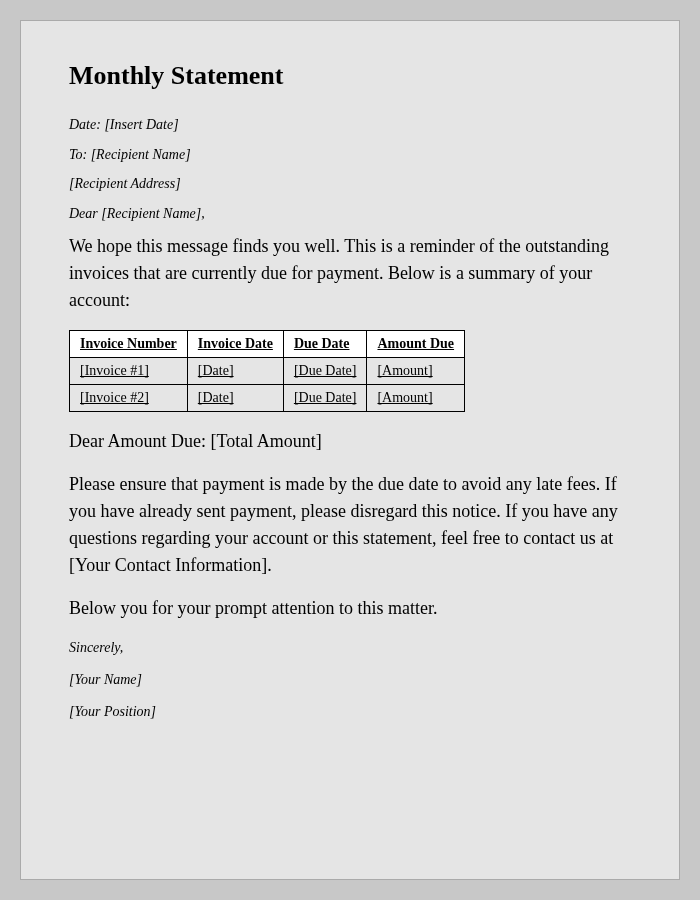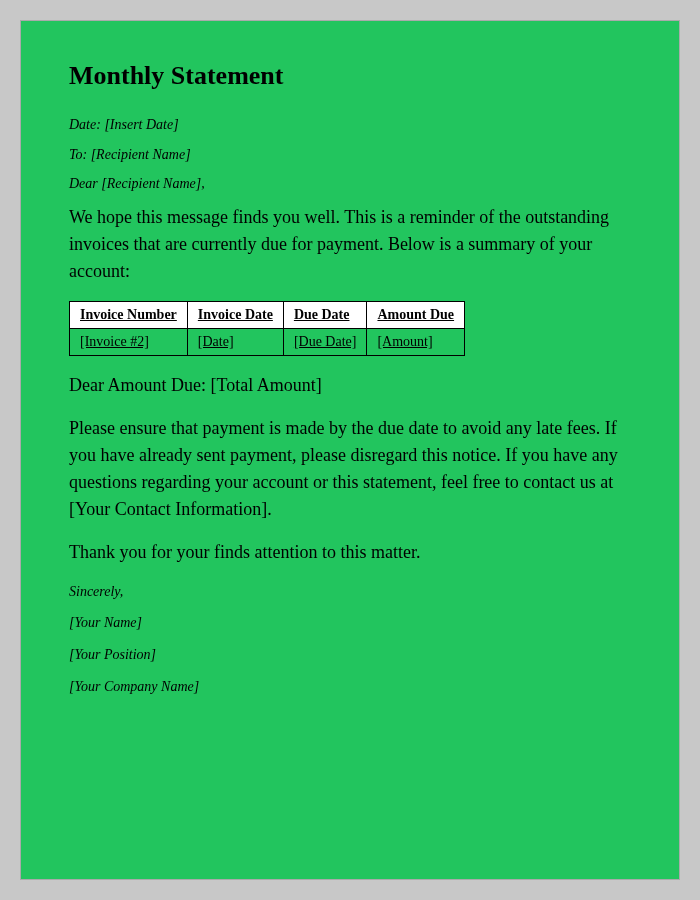--- a/index.html
+++ b/index.html
@@ -14,21 +14,21 @@
       justify-content: center;
       align-items: flex-start;
       min-height: 900px;
       width: 700px;
       font-family: 'Times New Roman', Times, serif;
     }
 
     .document-container {
       width: 660px;
       min-height: 860px;
-      background: #22c55e;
+      background: #e5e5e5;
       border: 1px solid #aaaaaa;
       margin: 20px auto;
       padding: 40px 48px 48px 48px;
     }
 
     .doc-title {
       font-size: 26px;
       font-weight: bold;
       margin-bottom: 24px;
       color: #000;
@@ -76,47 +76,53 @@
   </style>
 </head>
 <body>
 
 <div class="document-container">
 
   <h1 class="doc-title">Monthly Statement</h1>
 
   <p class="doc-line">Date: [Insert Date]</p>
   <p class="doc-line">To: [Recipient Name]</p>
+  <p class="doc-line">[Recipient Address]</p>
   <p class="doc-line">Dear [Recipient Name],</p>
 
   <p class="doc-paragraph">We hope this message finds you well. This is a reminder of the outstanding invoices that are currently due for payment. Below is a summary of your account:</p>
 
   <table class="invoice-table">
     <thead>
       <tr>
         <th>Invoice Number</th>
         <th>Invoice Date</th>
         <th>Due Date</th>
         <th>Amount Due</th>
       </tr>
     </thead>
     <tbody id="invoice-tbody">
+    <tr>
+          <td>[Invoice #1]</td>
+          <td>[Date]</td>
+          <td>[Due Date]</td>
+          <td>[Amount]</td>
+        </tr>
         <tr>
           <td>[Invoice #2]</td>
           <td>[Date]</td>
           <td>[Due Date]</td>
           <td>[Amount]</td>
         </tr>
       </tbody>
   </table>
 
   <p class="doc-paragraph">Dear Amount Due: [Total Amount]</p>
   <p class="doc-paragraph">Please ensure that payment is made by the due date to avoid any late fees. If you have already sent payment, please disregard this notice. If you have any questions regarding your account or this statement, feel free to contact us at [Your Contact Information].</p>
-  <p class="doc-paragraph">Thank you for your finds attention to this matter.</p>
+  <p class="doc-paragraph">Below you for your prompt attention to this matter.</p>
 
   <div class="signature-block">
     <p class="doc-line">Sincerely,</p>
     <p class="doc-line">[Your Name]</p>
     <p class="doc-line">[Your Position]</p>
-    <p class="doc-line">[Your Company Name]</p>
   </div>
 
 </div>
 
 </body></html>

